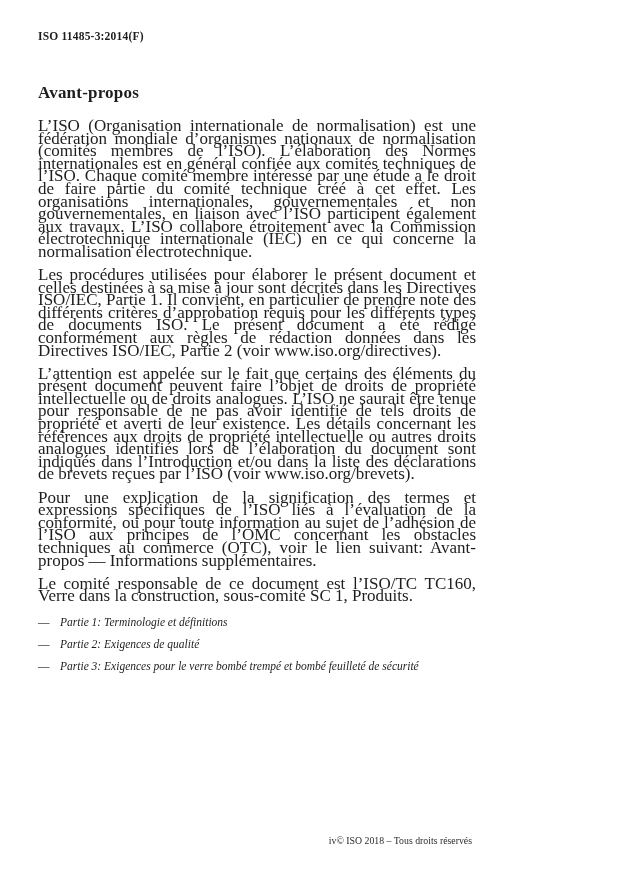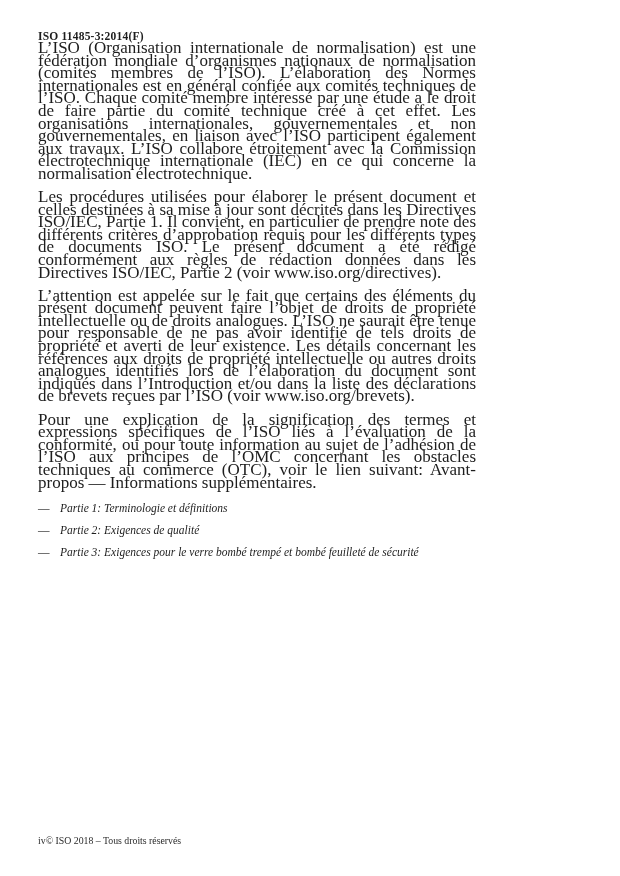--- a/index.html
+++ b/index.html
@@ -42,48 +42,50 @@
   }
   .part-item .dash {
     font-style: normal;
     width: 22px;
     flex-shrink: 0;
   }
   .part-item .part-text { font-style: italic; }
   .footer {
     position: absolute;
     left: 38px;
-    right: 32px;
+    right: 40px;
     top: 835px;
     display: flex;
-    justify-content: flex-start;
+    justify-content: flex-end;
     align-items: baseline;
     font-size: 9.8px;
     color: #2a2a2a;
   }
 </style>
 </head>
 <body>
 
 <div class="page">
 
   <div class="doc-ref">ISO 11485-3:2014(F)</div>
 
+  <h1 class="title">Avant-propos</h1>
 
   <div class="body-text">
 
     <p>L’ISO (Organisation internationale de normalisation) est une fédération mondiale d’organismes nationaux de normalisation (comités membres de l’ISO). L’élaboration des Normes internationales est en général confiée aux comités techniques de l’ISO. Chaque comité membre intéressé par une étude a le droit de faire partie du comité technique créé à cet effet. Les organisations internationales, gouvernementales et non gouvernementales, en liaison avec l’ISO participent également aux travaux. L’ISO collabore étroitement avec la Commission électrotechnique internationale (IEC) en ce qui concerne la normalisation électrotechnique.</p>
 
     <p>Les procédures utilisées pour élaborer le présent document et celles destinées à sa mise à jour sont décrites dans les Directives ISO/IEC, Partie 1. Il convient, en particulier de prendre note des différents critères d’approbation requis pour les différents types de documents ISO. Le présent document a été rédigé conformément aux règles de rédaction données dans les Directives ISO/IEC, Partie 2 (voir www.iso.org/directives).</p>
 
     <p>L’attention est appelée sur le fait que certains des éléments du présent document peuvent faire l’objet de droits de propriété intellectuelle ou de droits analogues. L’ISO ne saurait être tenue pour responsable de ne pas avoir identifié de tels droits de propriété et averti de leur existence. Les détails concernant les références aux droits de propriété intellectuelle ou autres droits analogues identifiés lors de l’élaboration du document sont indiqués dans l’Introduction et/ou dans la liste des déclarations de brevets reçues par l’ISO (voir www.iso.org/brevets).</p>
 
 
     <p>Pour une explication de la signification des termes et expressions spécifiques de l’ISO liés à l’évaluation de la conformité, ou pour toute information au sujet de l’adhésion de l’ISO aux principes de l’OMC concernant les obstacles techniques au commerce (OTC), voir le lien suivant: Avant-propos — Informations supplémentaires.</p>
 
+    <p>Le comité responsable de ce document est l’ISO/TC TC160, Verre dans la construction, sous-comité SC 1, Produits.</p>
 
 
     <div class="parts-list">
 
       <div class="part-item">
         <span class="dash">—</span>
         <i class="part-text">Partie 1: Terminologie et définitions</i>
       </div>
 
       <div class="part-item">

